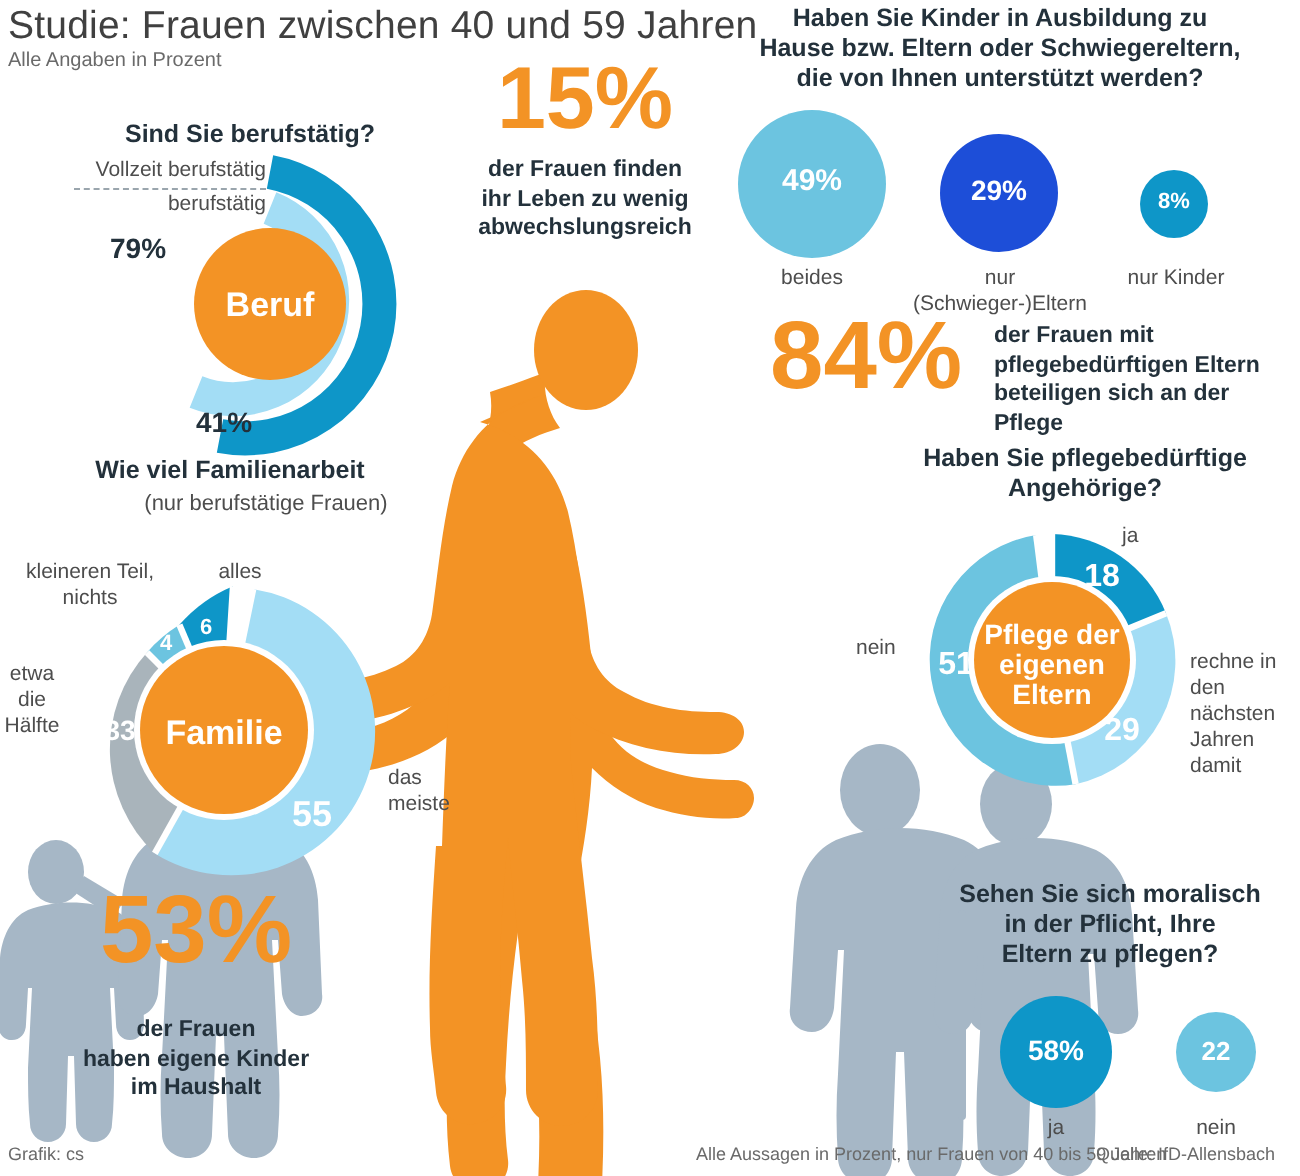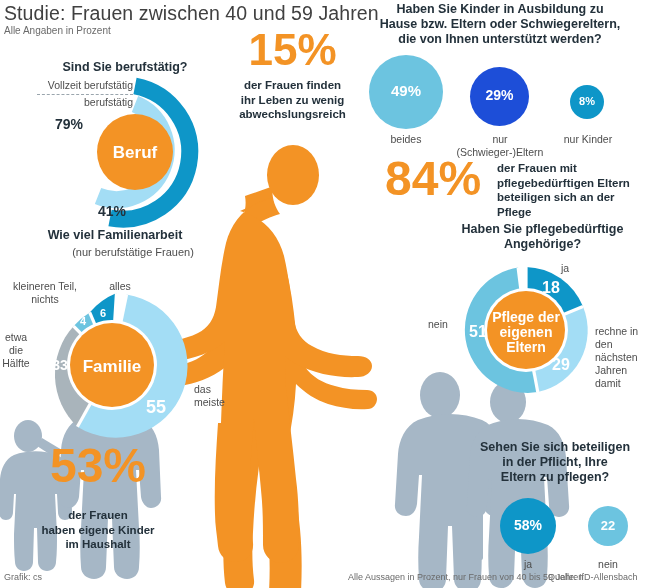--- a/index.html
+++ b/index.html
@@ -222,21 +222,21 @@
   <div class="big-num" style="font-size:48px;text-align:center;">53%</div>
   <div style="margin-top:18px;text-align:center;">
     <div class="pct-cap">der Frauen</div>
     <div class="pct-cap">haben eigene Kinder</div>
     <div class="pct-cap">im Haushalt</div>
   </div>
 </div>
 
 <div class="abs" style="left:460px;top:440px;width:190px;height:125px;">
   <div style="width:190px;">
-    <div class="q-title">Sehen Sie sich beteiligen</div>
+    <div class="q-title">Sehen Sie sich moralisch</div>
     <div class="q-title">in der Pflicht, Ihre</div>
     <div class="q-title">Eltern zu pflegen?</div>
   </div>
 
   <div class="abs" style="left:40px;top:58px;width:56px;height:56px;border-radius:50%;background:#0e96c8;">
     <span class="val-on abs" style="left:0;top:19px;width:56px;text-align:center;font-size:14px;">58%</span>
   </div>
   <div class="lbl abs" style="left:40px;top:118px;width:56px;text-align:center;">ja</div>
 
   <div class="abs" style="left:128px;top:66px;width:40px;height:40px;border-radius:50%;background:#6cc4e0;">

